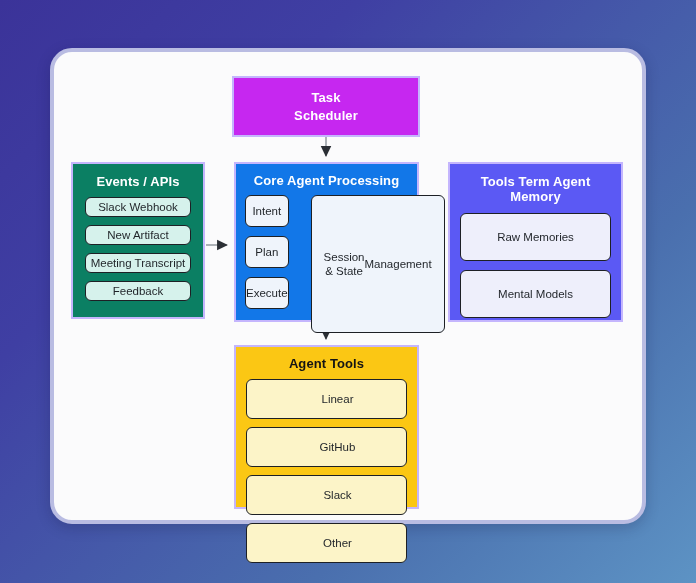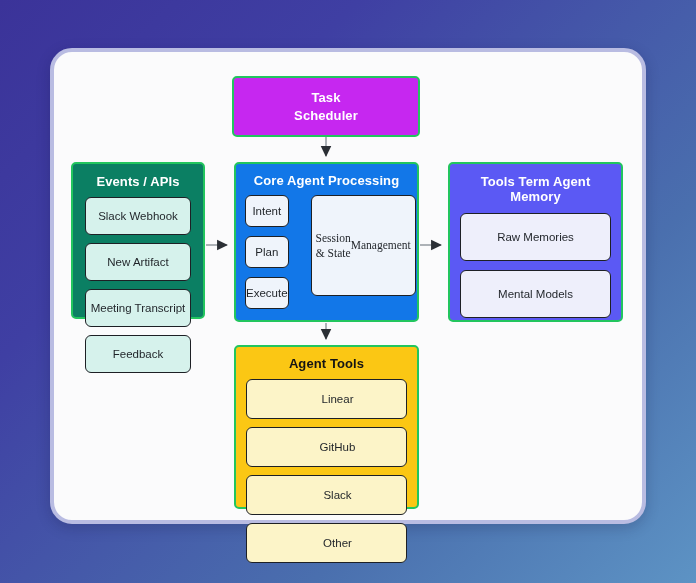--- a/index.html
+++ b/index.html
@@ -34,22 +34,22 @@
   #diagram {
     position: absolute;
     left: 0;
     top: 0;
     width: 696px;
     height: 583px;
   }
   .node {
     position: absolute;
     box-sizing: border-box;
-    border: 2px solid #22c55e;
-    border-radius: 5px;
+    border: 2px solid #c4b5fd;
+    border-radius: 0;
   }
   .node-title {
     text-align: center;
     font-weight: bold;
     font-size: 13px;
     letter-spacing: 0.1px;
   }
   .chip {
     box-sizing: border-box;
     border: 1.6px solid #1d2025;
@@ -73,37 +73,37 @@
 
   
   #node-events {
     left: 71px; top: 162px; width: 134px; height: 157px;
     background: #0b7f63;
     padding: 8px 12px;
   }
   #node-events .node-title { color: #ffffff; margin: 2px 0 8px; }
   #node-events .chip {
     background: #d6f2ec;
-    height: 38px;
+    height: 20px;
     margin-bottom: 8px;
   }
   #node-events .chip:last-child { margin-bottom: 0; }
 
   
   #node-core {
     left: 234px; top: 162px; width: 185px; height: 160px;
     background: #1277e8;
     padding: 7px 9px;
   }
   #node-core .node-title { color: #ffffff; margin: 2px 0 7px; }
   #node-core .core-body { display: flex; gap: 22px; }
   #node-core .core-left { display: flex; flex-direction: column; gap: 9px; width: 63px; }
   #node-core .core-left .chip { background: #eff4fb; height: 32px; }
   #node-core .core-right { flex: 1; }
-  #node-core .core-right .chip { background: #eff4fb; height: 101px; padding: 0 4px; font-family: Liberation Serif, serif; }
+  #node-core .core-right .chip { background: #eff4fb; height: 138px; padding: 0 12px; }
 
   
   #node-memory {
     left: 448px; top: 162px; width: 175px; height: 160px;
     background: #5b59f4;
     padding: 8px 10px;
   }
   #node-memory .node-title { color: #ffffff; margin: 2px 0 9px; }
   #node-memory .chip { background: #eeeffb; height: 48px; margin-bottom: 9px; }
   #node-memory .chip:last-child { margin-bottom: 0; }

